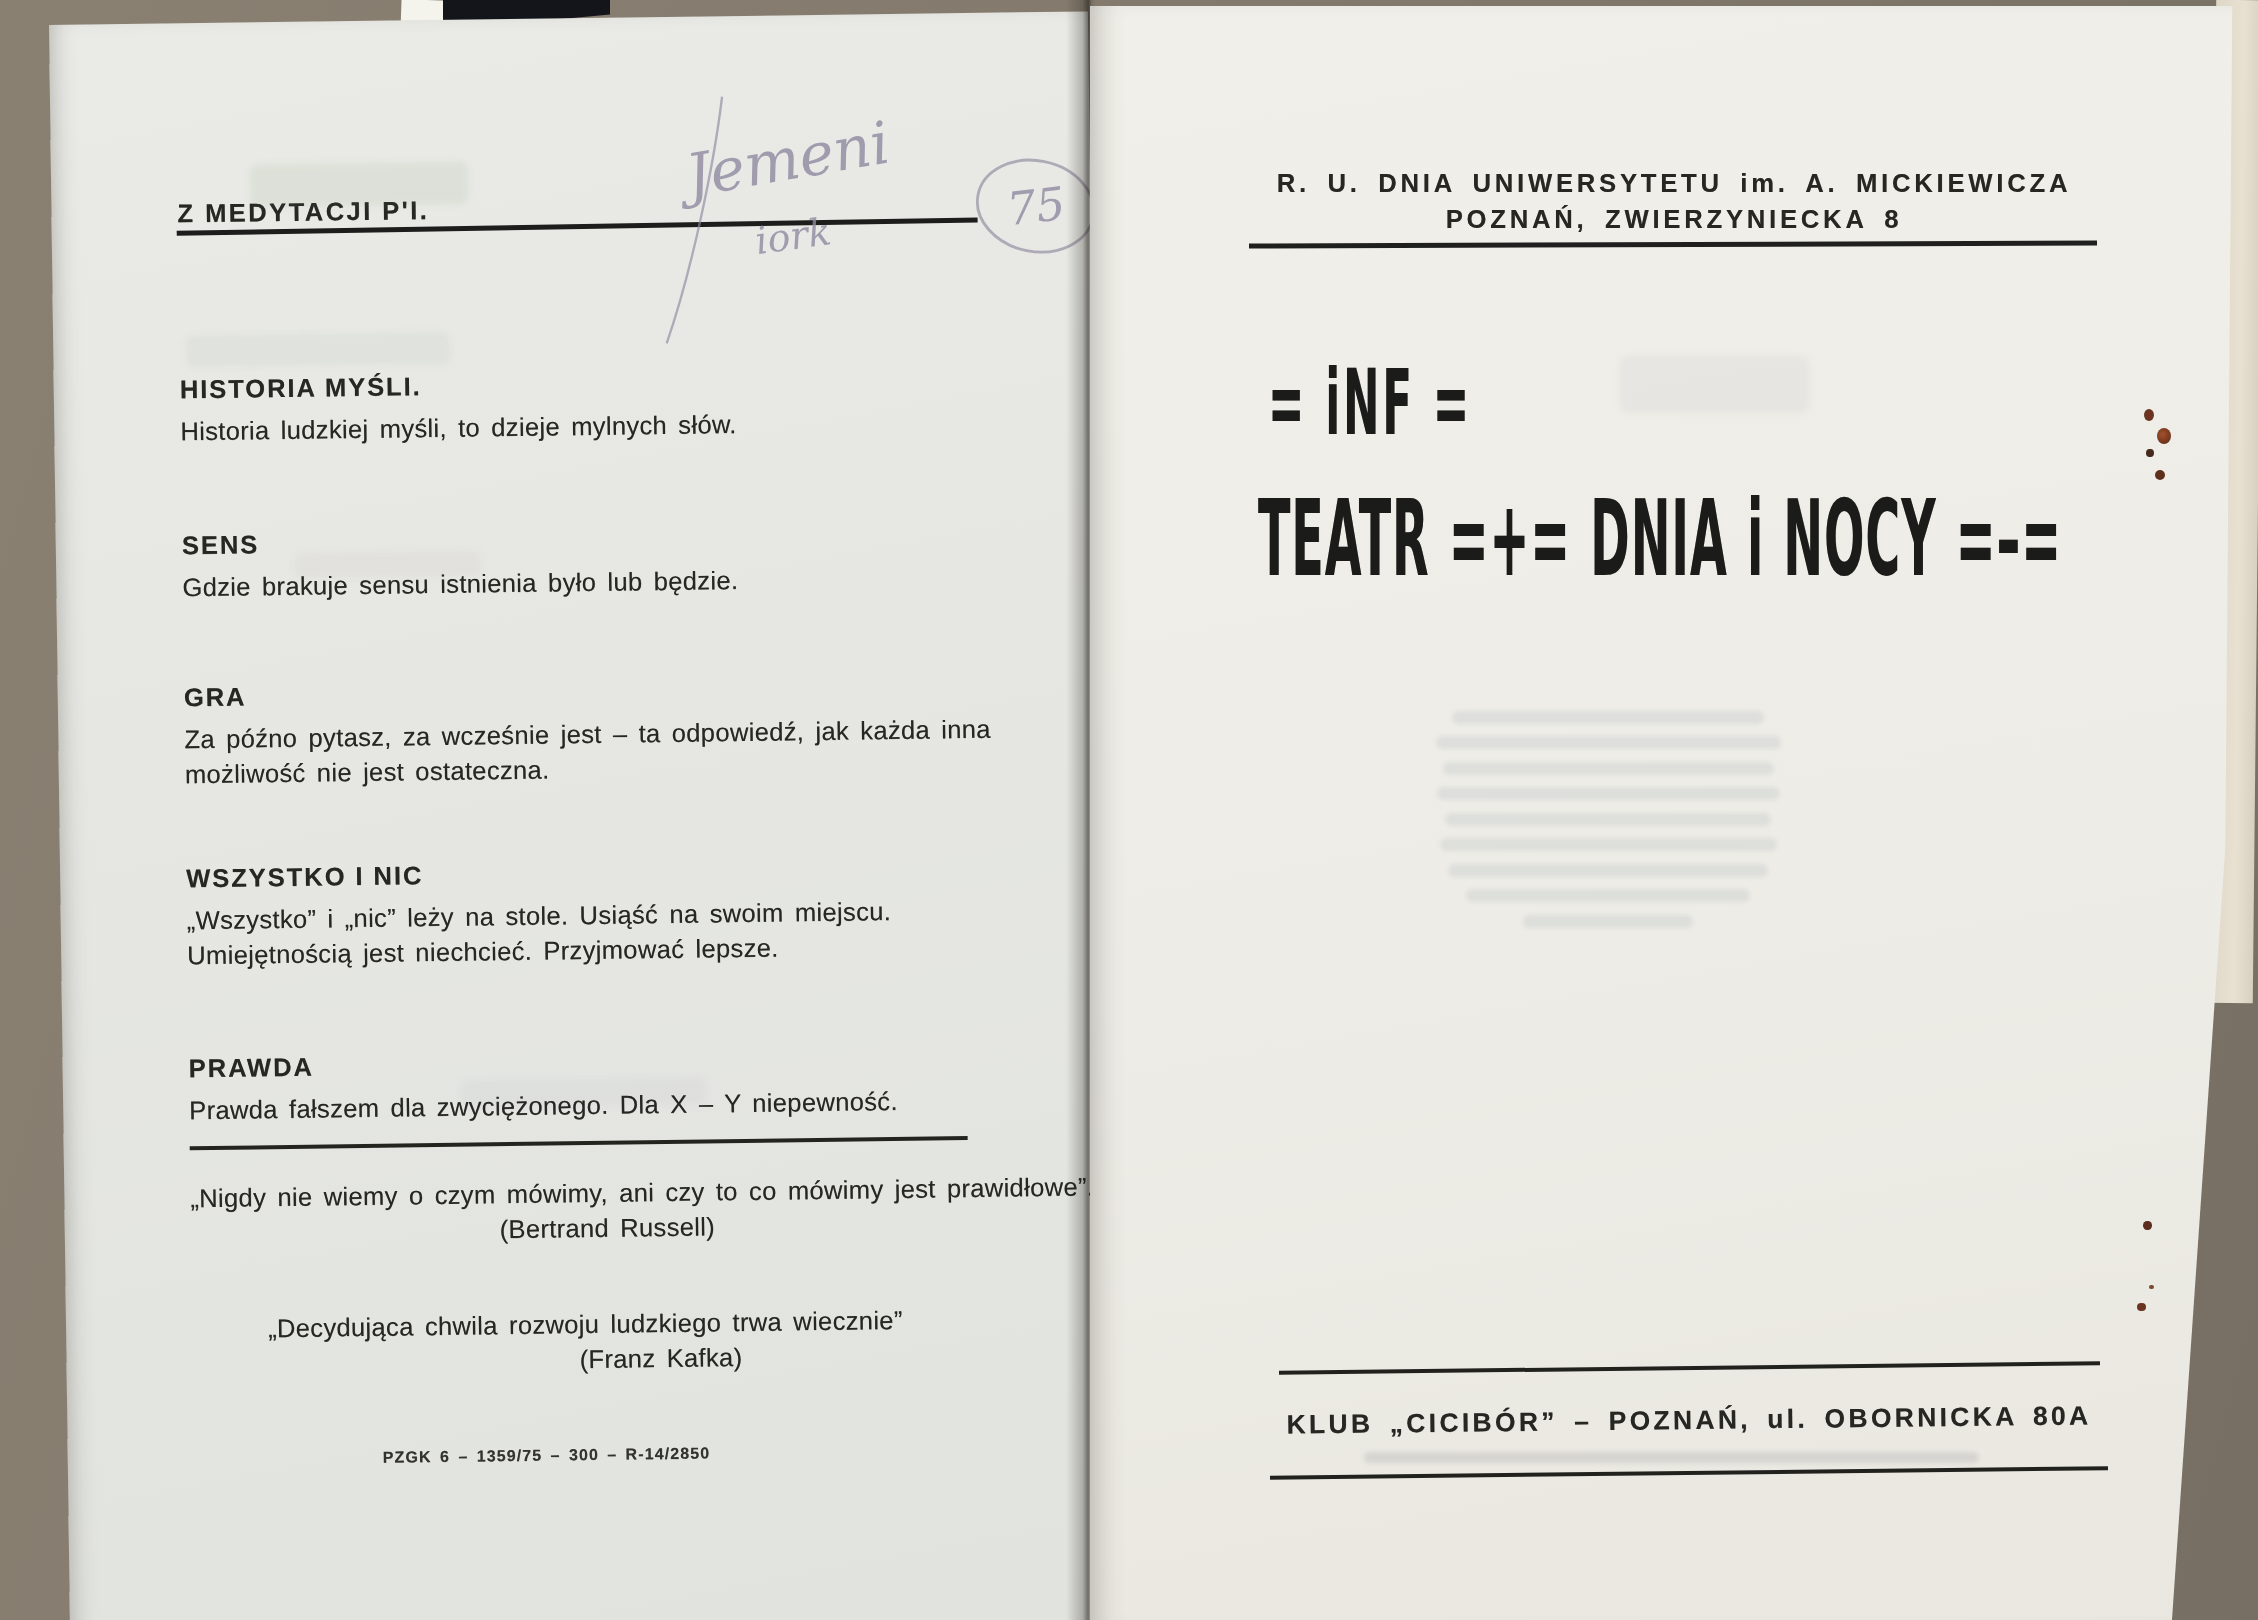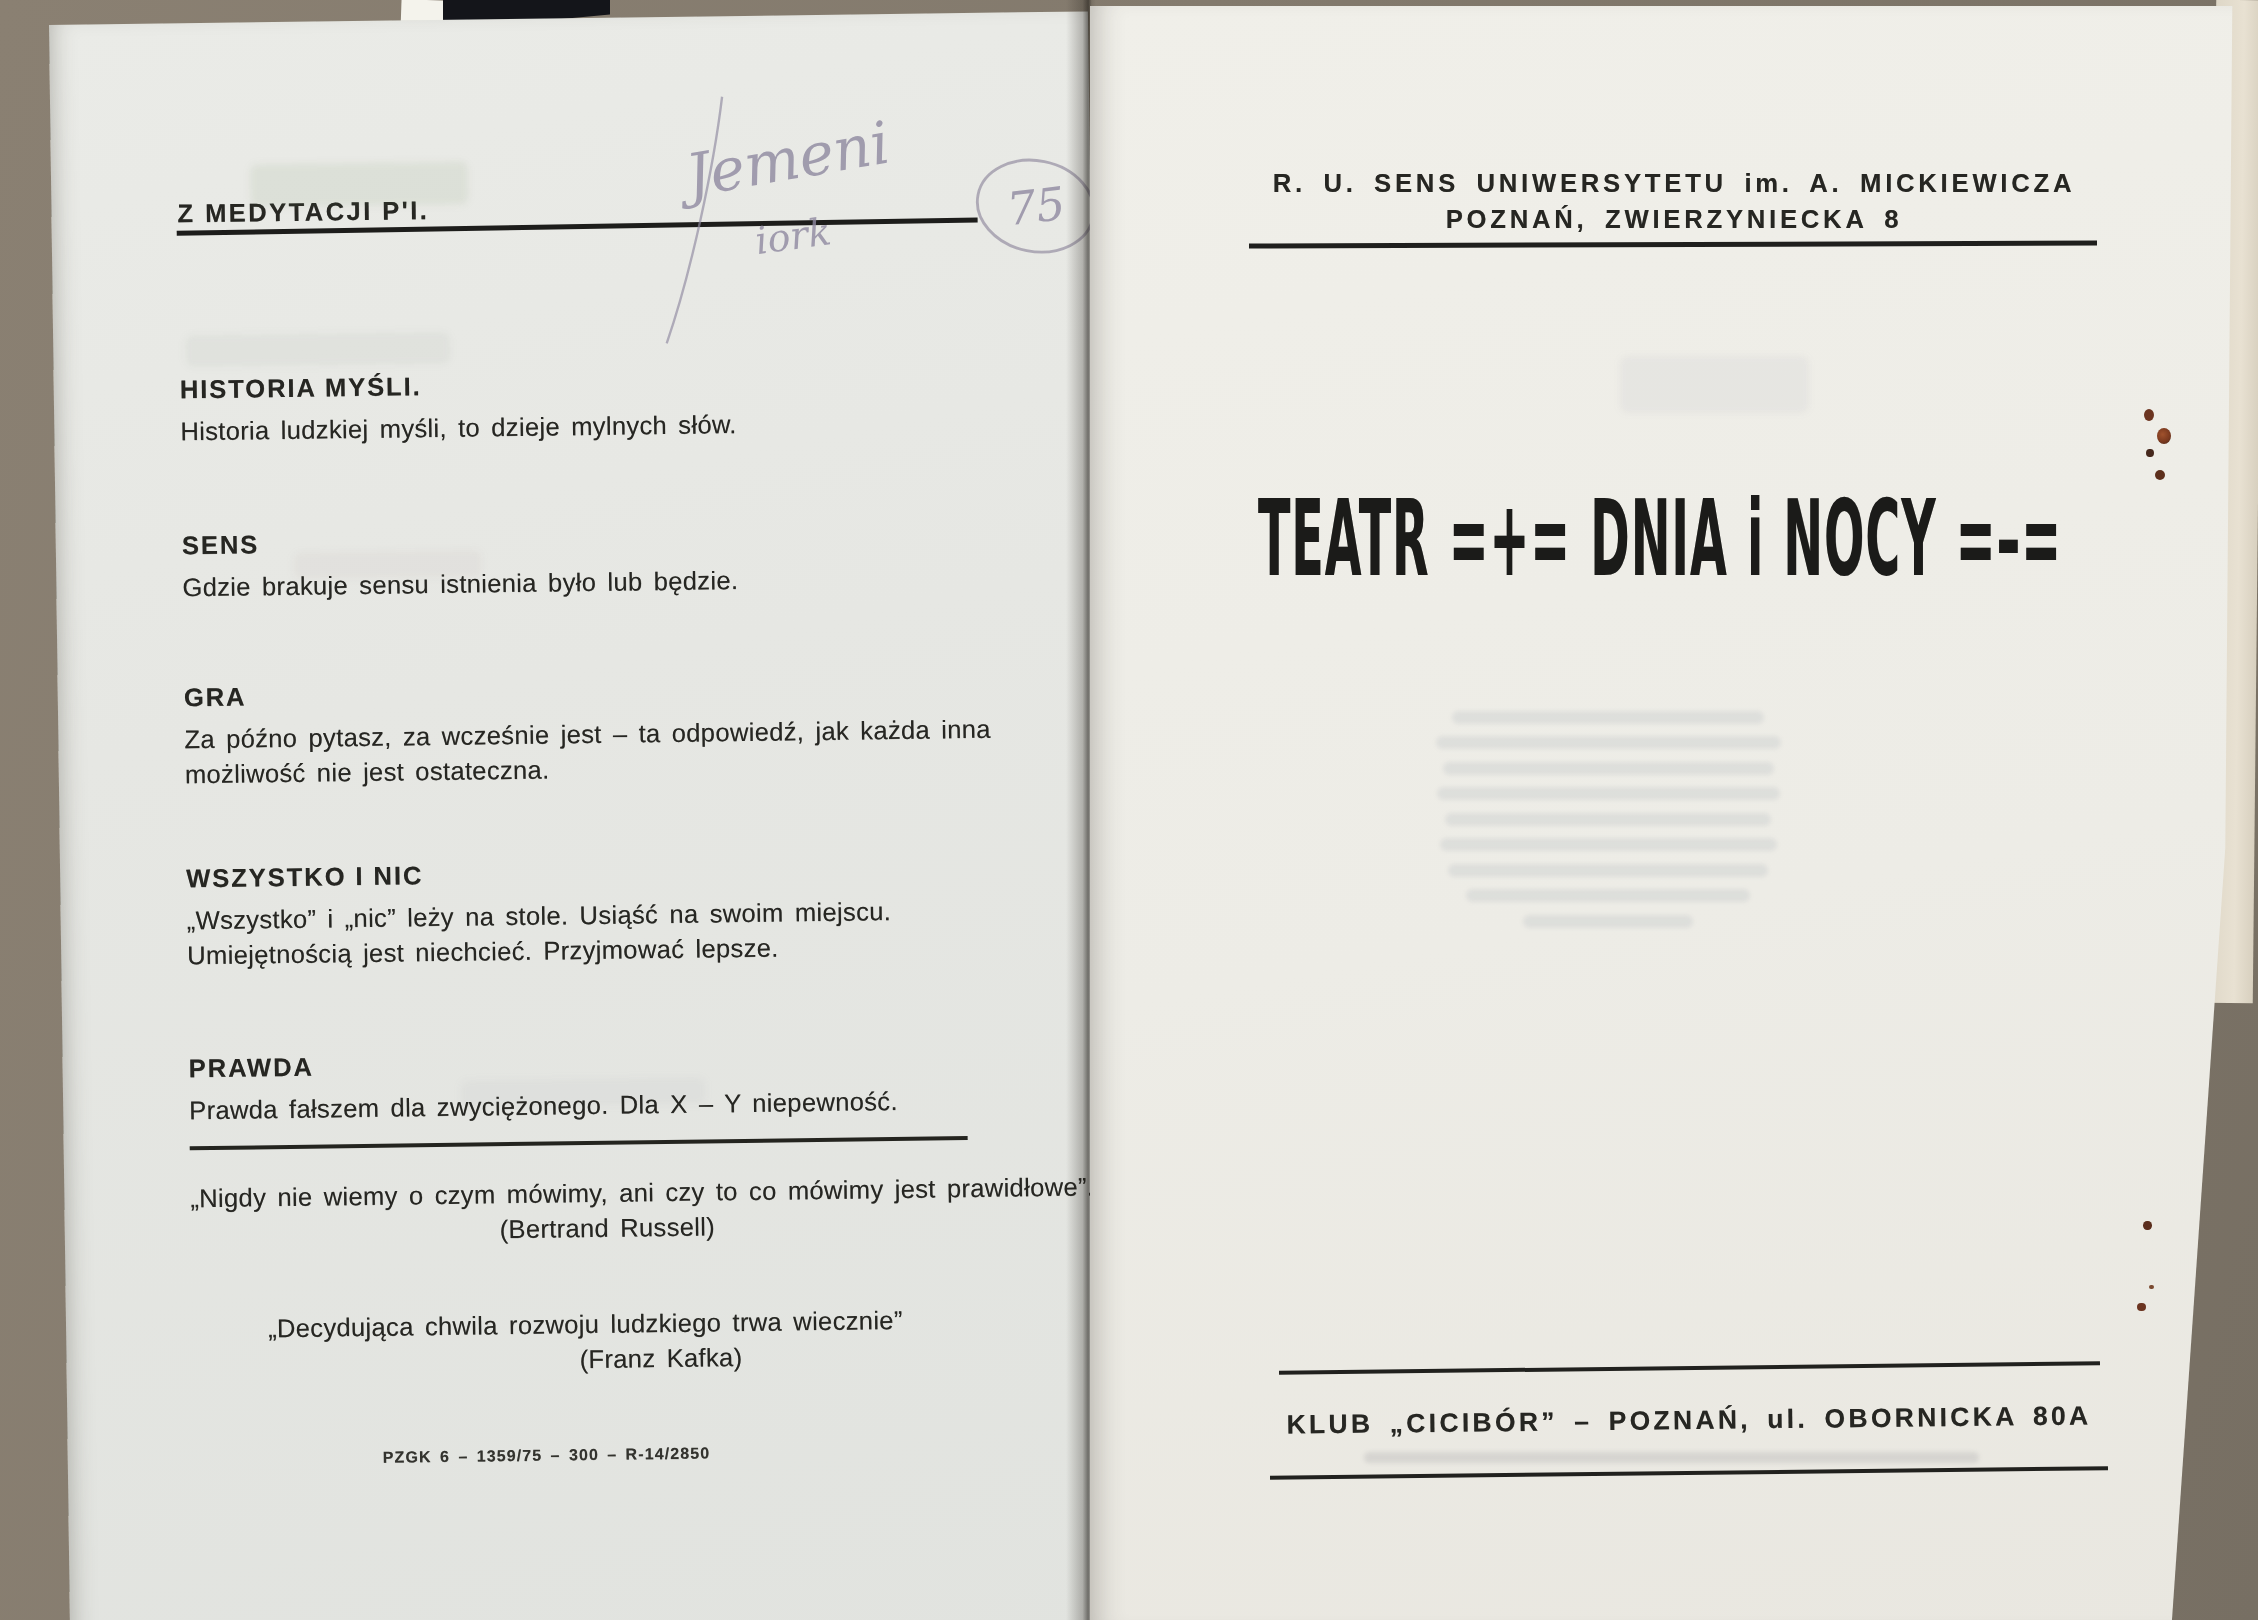--- a/index.html
+++ b/index.html
@@ -132,24 +132,27 @@
       <div class="attrib">(Franz Kafka)</div>
     </div>
 
     <div class="print imprint">PZGK 6 – 1359/75 – 300 – R-14/2850</div>
   </div>
 
   <div class="fold"></div>
 
   <div class="page page-right">
 
-    <div class="print rp-org" style="top:163px;">R. U. SENS UNIWERSYTETU im. A. MICKIEWICZA</div>
+    <div class="print rp-org" style="top:163px;">R. U. DNIA UNIWERSYTETU im. A. MICKIEWICZA</div>
     <div class="print rp-org" style="top:199px;">POZNAŃ, ZWIERZYNIECKA 8</div>
     <div class="rp-underline"></div>
 
+    <div class="print display inf-wrap">
+      <span>= iNF =</span>
+    </div>
 
     <div class="print display title-wrap">
       <span>TEATR =+= DNIA i NOCY =–=</span>
     </div>
 
     <div style="position:absolute;left:336px;top:705px;width:364px;">
       <div class="ghostline" style="width:312px;"></div>
       <div class="ghostline" style="width:345px;"></div>
       <div class="ghostline" style="width:331px;"></div>
       <div class="ghostline" style="width:343px;"></div>

